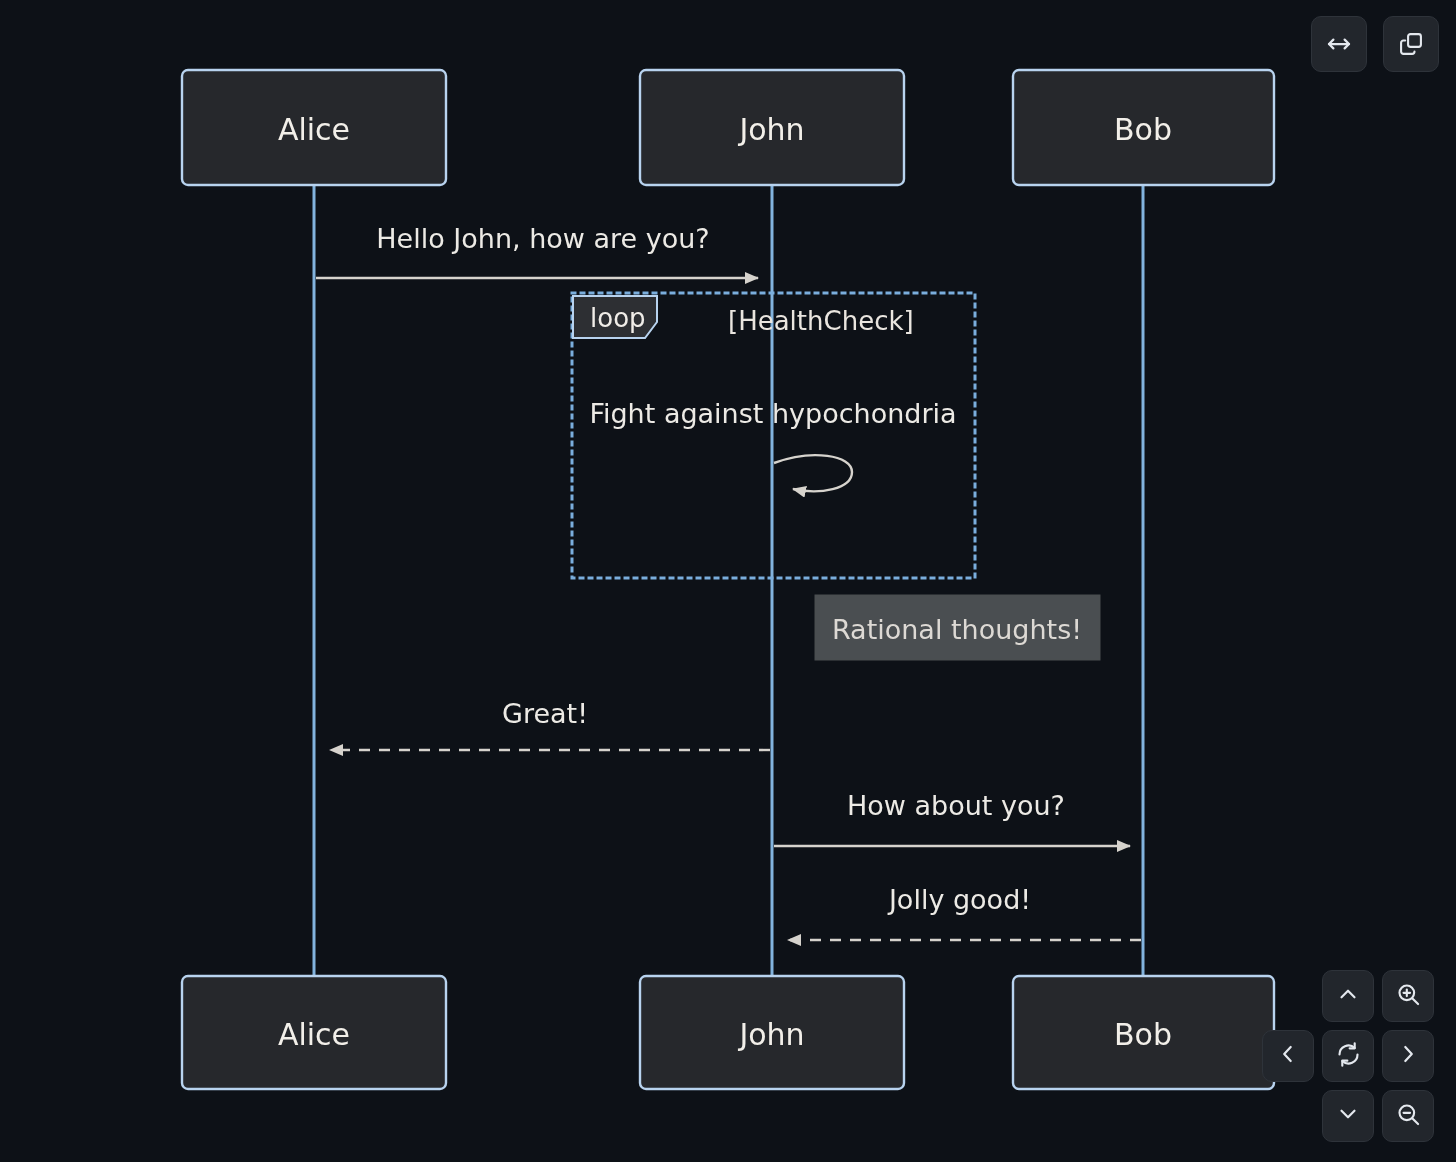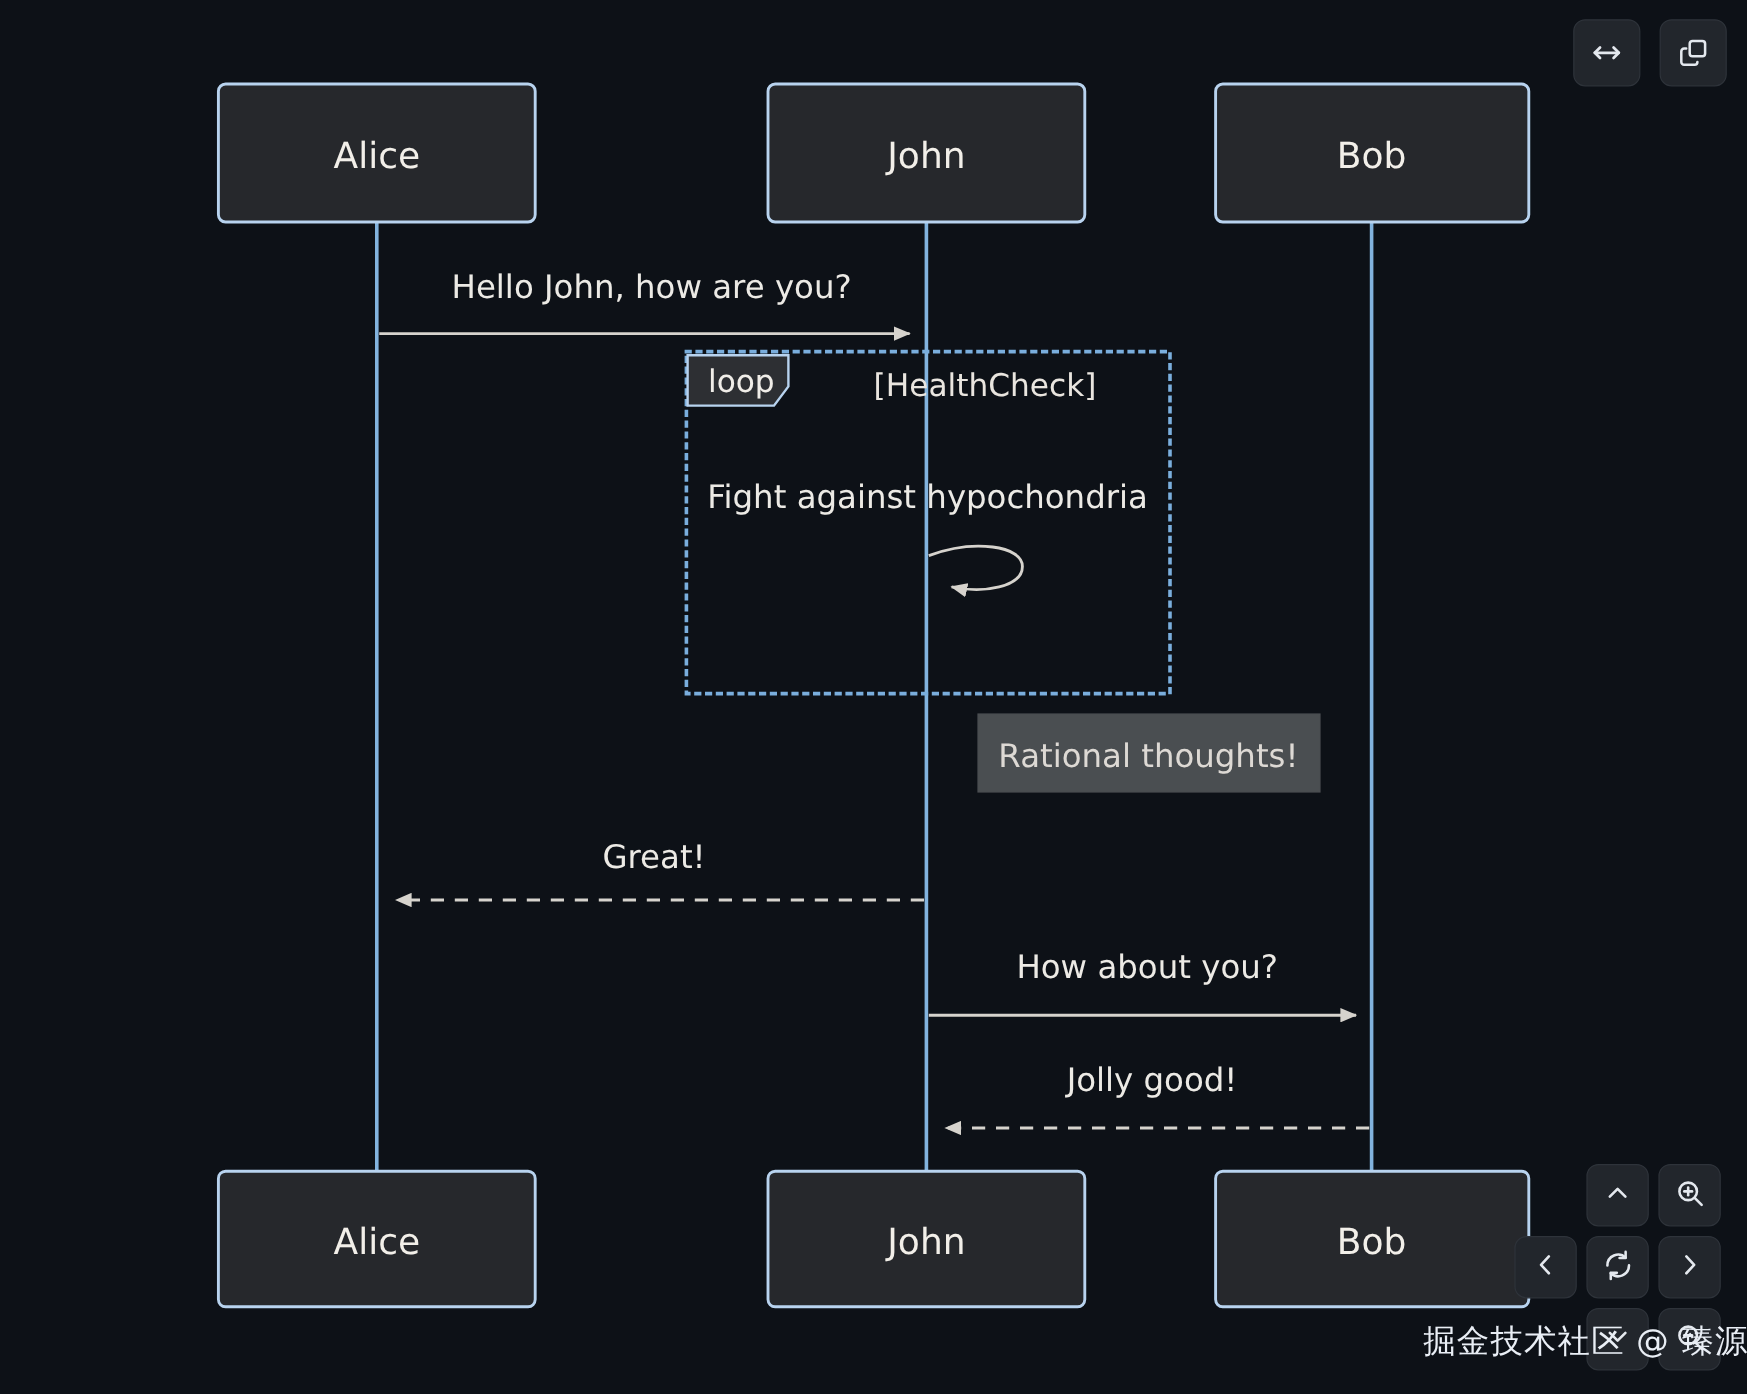--- a/index.html
+++ b/index.html
@@ -235,15 +235,14 @@
   <div class="ctl-btn-sm" id="btn-zoomout" title="Zoom out">
     <span>
       <svg width="27" height="27" viewBox="0 0 24 24" fill="none" stroke="#e4e8ee" stroke-width="1.9" stroke-linecap="round" stroke-linejoin="round">
         <circle cx="10.5" cy="10.5" r="6.5"></circle>
         <line x1="15.3" y1="15.3" x2="20.5" y2="20.5"></line>
         <line x1="7.6" y1="10.5" x2="13.4" y2="10.5"></line>
       </svg>
     </span>
   </div>
 
-  <div id="watermark">掘金技术社区 @ 臻源</div>
 
 </div>
 
 </body></html>

